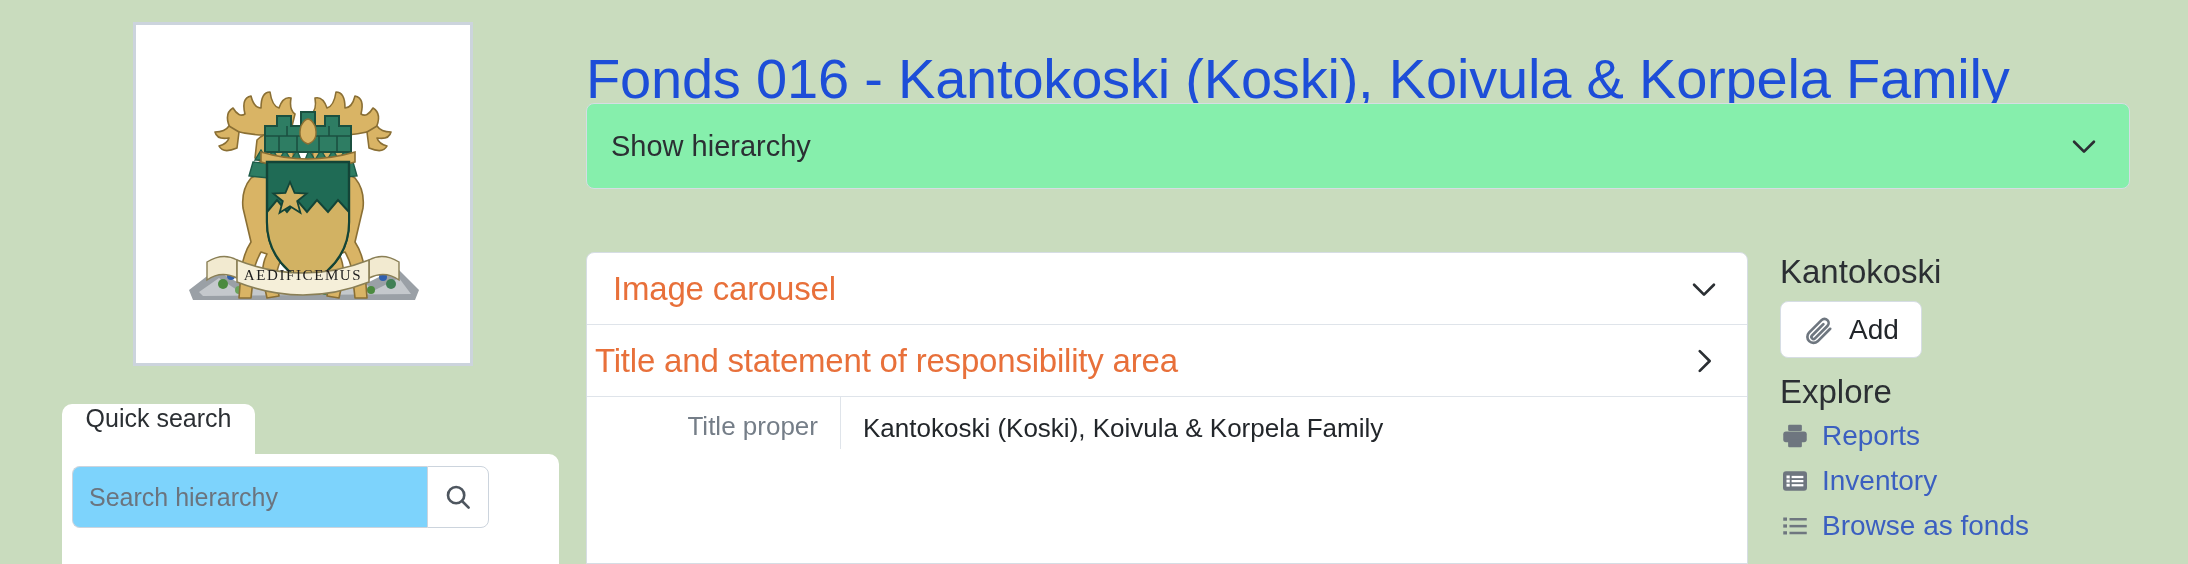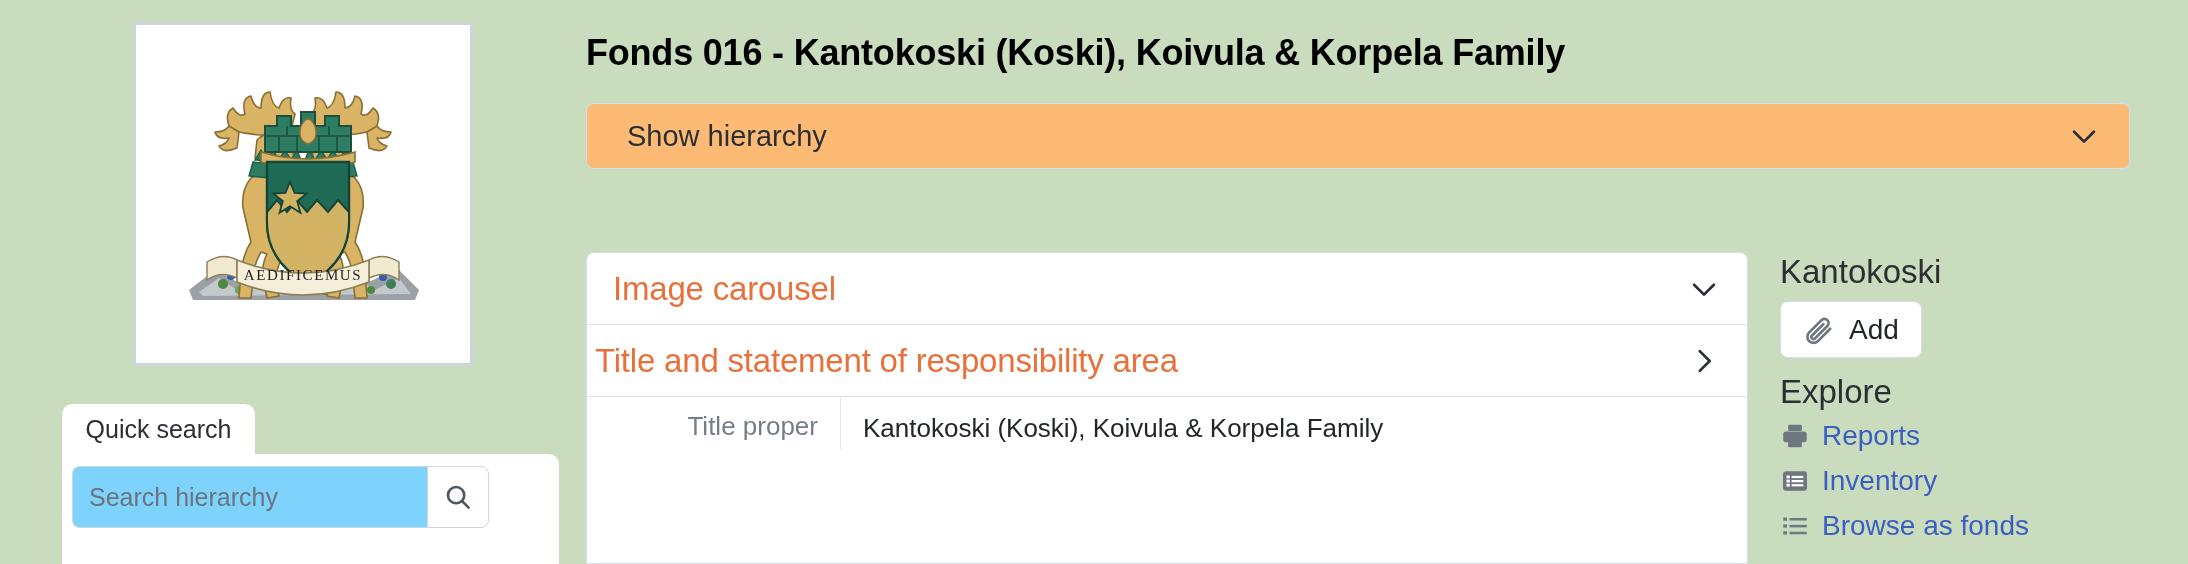--- a/index.html
+++ b/index.html
@@ -18,21 +18,21 @@
     display:flex;align-items:center;justify-content:center;
   }
   .logo-frame svg{display:block;}
 
   .quicksearch{
     position:absolute;left:62px;top:404px;width:497px;height:180px;
   }
   .qs-tab{
     position:absolute;left:0;top:0;width:193px;height:50px;
     background:#fff;border-radius:10px 10px 0 0;
-    display:flex;align-items:center;justify-content:center;
+    display:flex;justify-content:center;
     font-size:25px;color:#2b2f33;
   }
   .qs-body{
     position:absolute;left:0;top:50px;width:497px;height:130px;
     background:#fff;border-radius:0 10px 10px 10px;
   }
   .qs-input-wrap{
     position:absolute;left:10px;top:12px;width:420px;height:62px;
     display:flex;
   }
@@ -47,29 +47,29 @@
   .qs-btn{
     flex:0 0 62px;height:62px;box-sizing:border-box;
     border:1px solid #ccd4dd;border-radius:0 8px 8px 0;
     background:#fff;display:flex;align-items:center;justify-content:center;
     cursor:pointer;padding:0;
   }
 
   
   .title{
     position:absolute;left:586px;top:8px;width:1400px;
-    font-size:36px;font-weight:700;color:#000000;
+    font-size:56px;font-weight:400;color:#1d4ed8;
     letter-spacing:-0.2px;white-space:nowrap;
   }
 
   .hier-card{
-    position:absolute;left:586px;top:103px;width:1544px;height:66px;
-    background:#fdba74;border:1px solid #d6dde4;border-radius:8px;
+    position:absolute;left:586px;top:103px;width:1544px;height:86px;
+    background:#86efac;border:1px solid #d6dde4;border-radius:8px;
     box-sizing:border-box;display:flex;align-items:center;
-    padding:0 28px 0 40px;cursor:pointer;
+    padding:0 28px 0 24px;cursor:pointer;
   }
   .hier-label{font-size:29px;color:#2b2f33;flex:1;}
 
   .acc-card{
     position:absolute;left:586px;top:252px;width:1162px;height:312px;
     background:#fff;border:1px solid #d6dde4;border-radius:8px 8px 0 0;
     box-sizing:border-box;overflow:hidden;
   }
   .acc-head{
     height:72px;display:flex;align-items:center;

